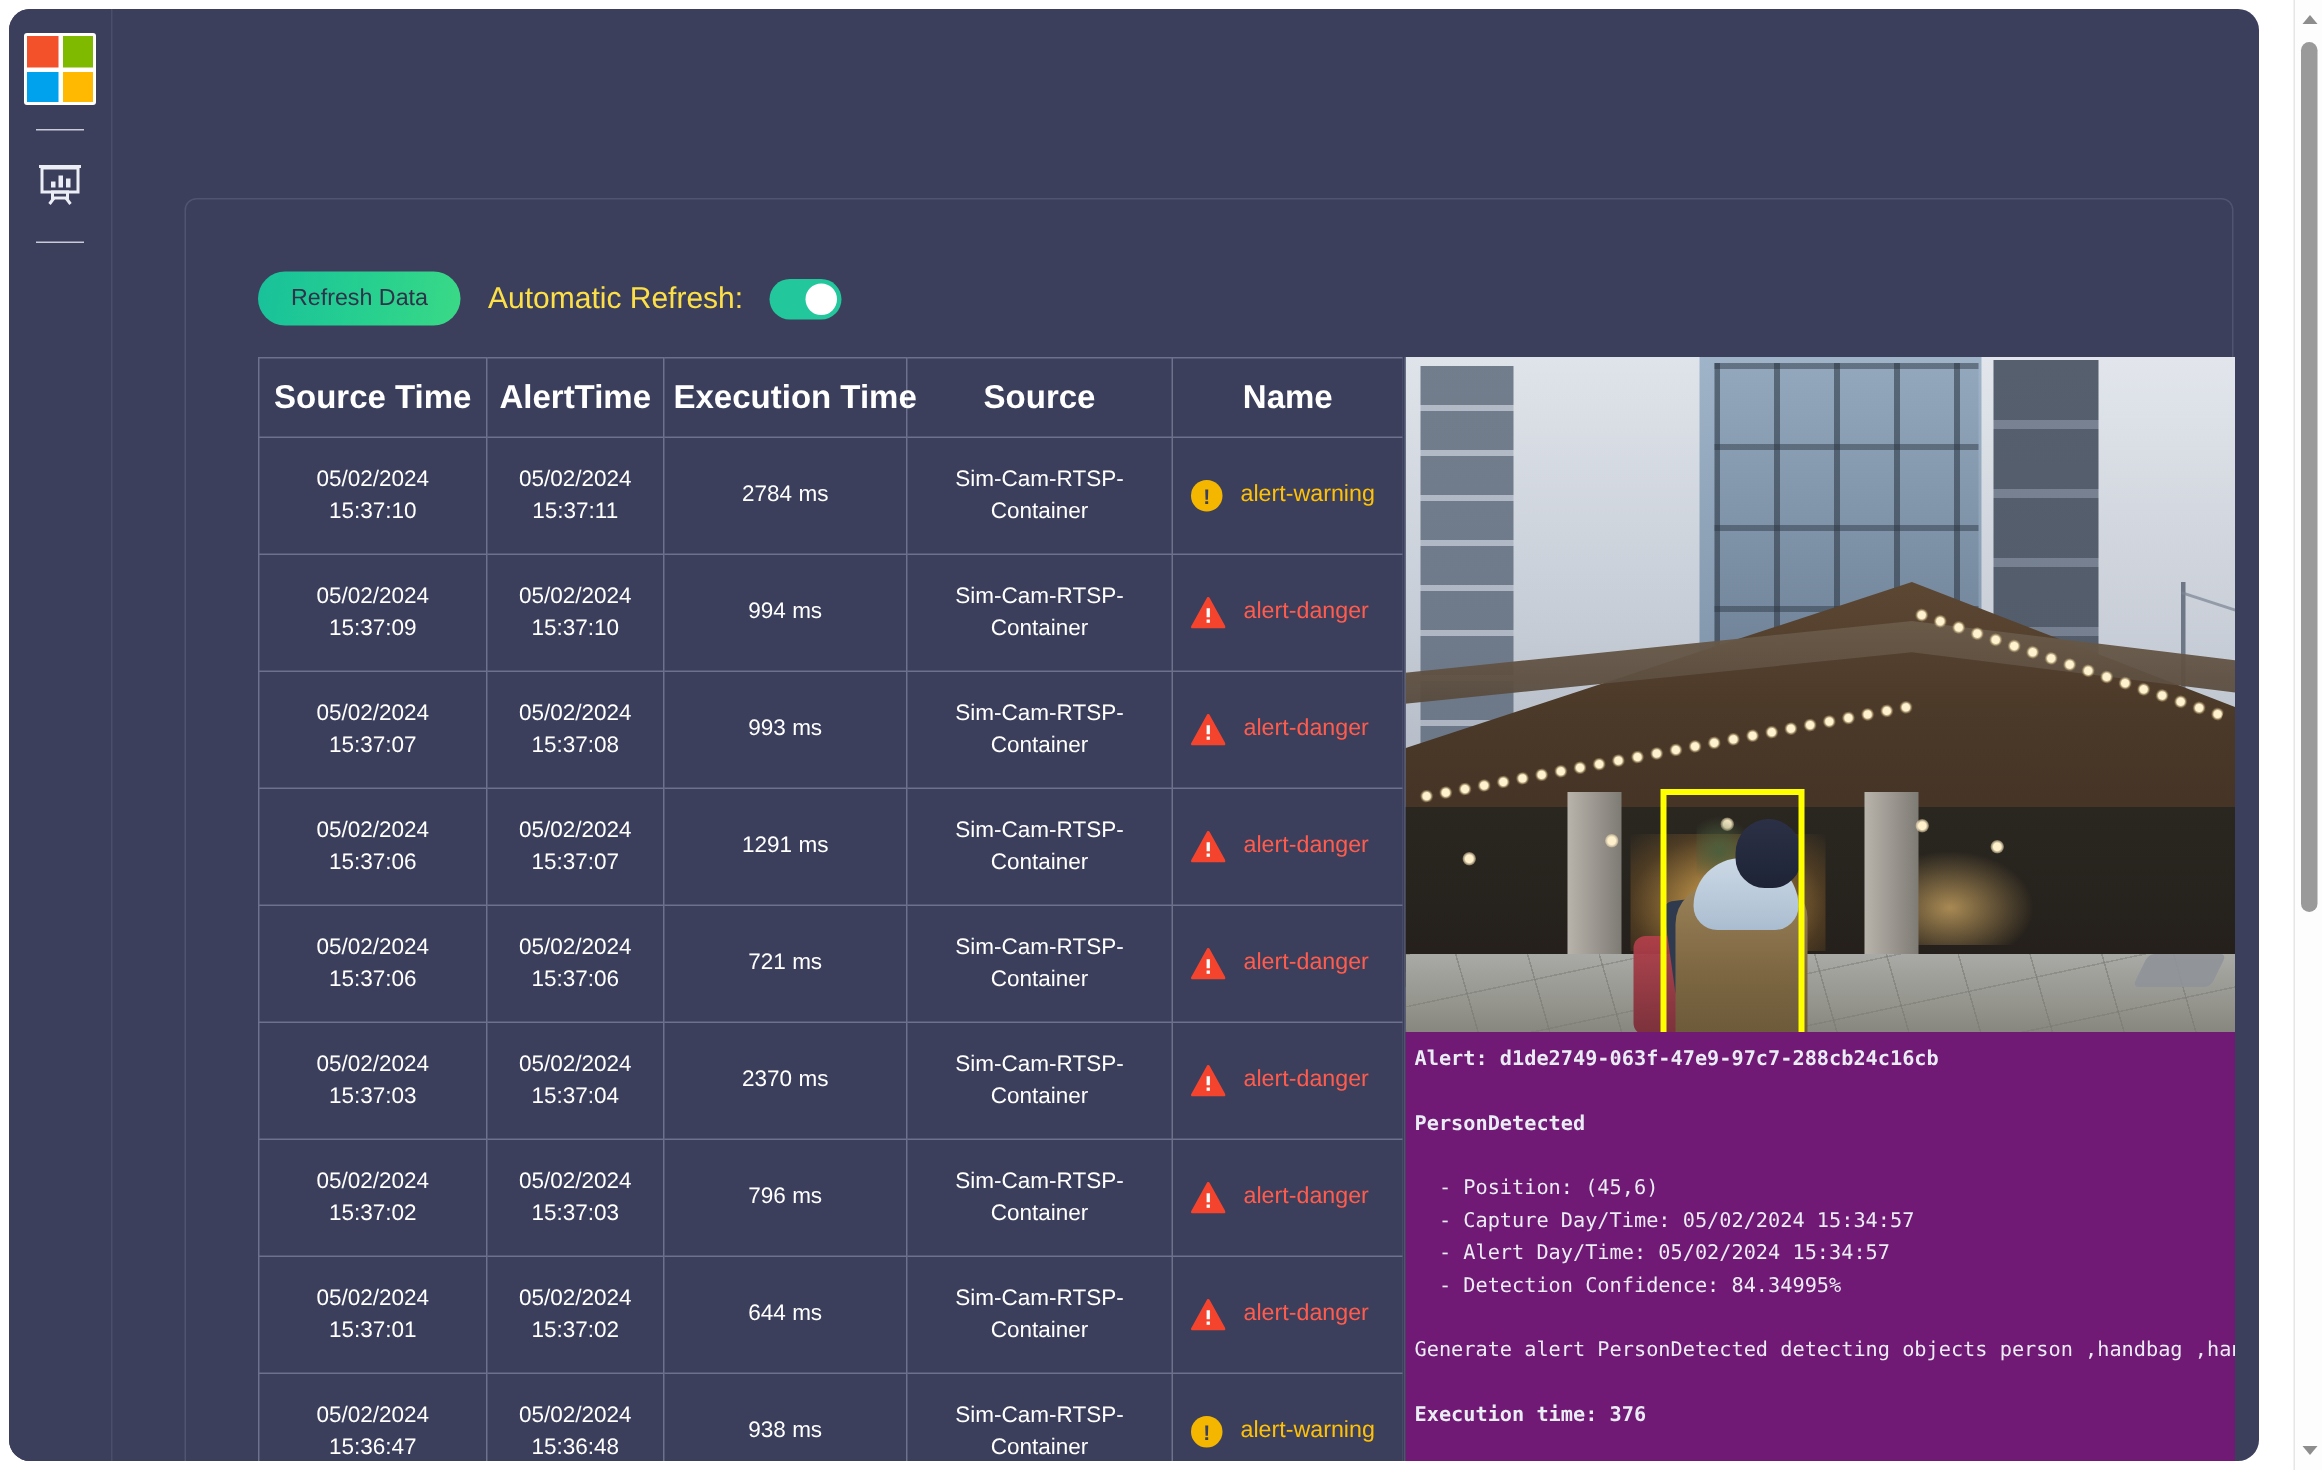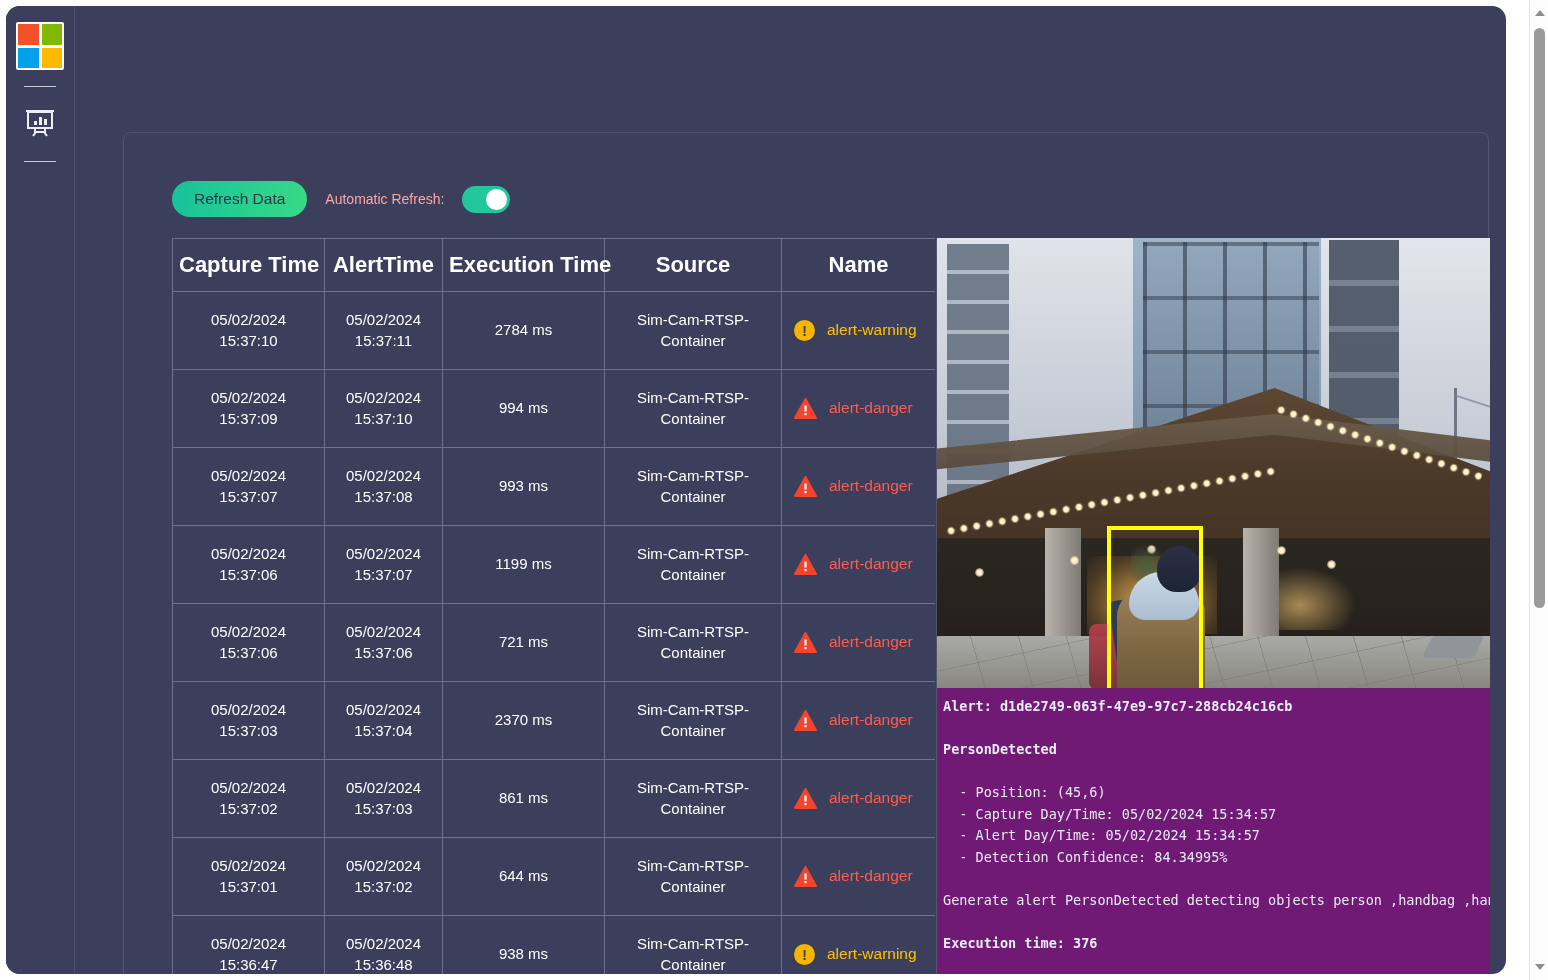--- a/index.html
+++ b/index.html
@@ -123,22 +123,22 @@
     padding: 9px 22px 10px 22px;
     font-size: 15.5px;
     color: #2f3349;
     background: linear-gradient(100deg, #18c19a 0%, #27d08f 55%, #3ad986 100%);
     cursor: pointer;
     font-family: "Liberation Sans", sans-serif;
     line-height: 1.1;
   }
 
   .auto-label {
-    font-size: 14px;
-    color: #fca5a5;
+    font-size: 20px;
+    color: #fde047;
   }
 
   .toggle {
     width: 48px;
     height: 27px;
     border-radius: 999px;
     background: #22c79b;
     position: relative;
     cursor: pointer;
     flex: 0 0 auto;
@@ -494,21 +494,21 @@
           <table class="alerts">
             <colgroup>
               <col class="col-capture">
                 <col class="col-alert">
                 <col class="col-exec">
                 <col class="col-source">
                 <col class="col-type">
             </colgroup>
             <thead>
               <tr>
-                <th>Capture Time</th>
+                <th>Source Time</th>
                 <th>AlertTime</th>
                 <th>Execution Time</th>
                 <th>Source</th>
                 <th>Name</th>
               </tr>
             </thead>
             <tbody id="alerts-body">
                 <tr>
                   <td>05/02/2024<br>15:37:10</td>
                   <td>05/02/2024<br>15:37:11</td>
@@ -553,21 +553,21 @@
                           <rect x="10.4" y="15" width="2.2" height="2.2" fill="#ffffff"></rect>
                         </svg>
                       </span>
                       <span class="type-label">alert-danger</span>
                     </div>
                   </td>
                 </tr>
                 <tr>
                   <td>05/02/2024<br>15:37:06</td>
                   <td>05/02/2024<br>15:37:07</td>
-                  <td>1199 ms</td>
+                  <td>1291 ms</td>
                   <td>Sim-Cam-RTSP-Container</td>
                   <td style="padding: 0px;">
                     <div class="type-cell type-danger">
                       <span class="ico-danger">
                         <svg width="23" height="21" viewBox="0 0 23 21">
                           <path d="M11.5 1 L22 20 L1 20 Z" fill="#f4442e" stroke="#f4442e" stroke-width="2" stroke-linejoin="round"></path>
                           <rect x="10.4" y="7.5" width="2.2" height="6" fill="#ffffff"></rect>
                           <rect x="10.4" y="15" width="2.2" height="2.2" fill="#ffffff"></rect>
                         </svg>
                       </span>
@@ -607,21 +607,21 @@
                           <rect x="10.4" y="15" width="2.2" height="2.2" fill="#ffffff"></rect>
                         </svg>
                       </span>
                       <span class="type-label">alert-danger</span>
                     </div>
                   </td>
                 </tr>
                 <tr>
                   <td>05/02/2024<br>15:37:02</td>
                   <td>05/02/2024<br>15:37:03</td>
-                  <td>861 ms</td>
+                  <td>796 ms</td>
                   <td>Sim-Cam-RTSP-Container</td>
                   <td style="padding: 0px;">
                     <div class="type-cell type-danger">
                       <span class="ico-danger">
                         <svg width="23" height="21" viewBox="0 0 23 21">
                           <path d="M11.5 1 L22 20 L1 20 Z" fill="#f4442e" stroke="#f4442e" stroke-width="2" stroke-linejoin="round"></path>
                           <rect x="10.4" y="7.5" width="2.2" height="6" fill="#ffffff"></rect>
                           <rect x="10.4" y="15" width="2.2" height="2.2" fill="#ffffff"></rect>
                         </svg>
                       </span>

